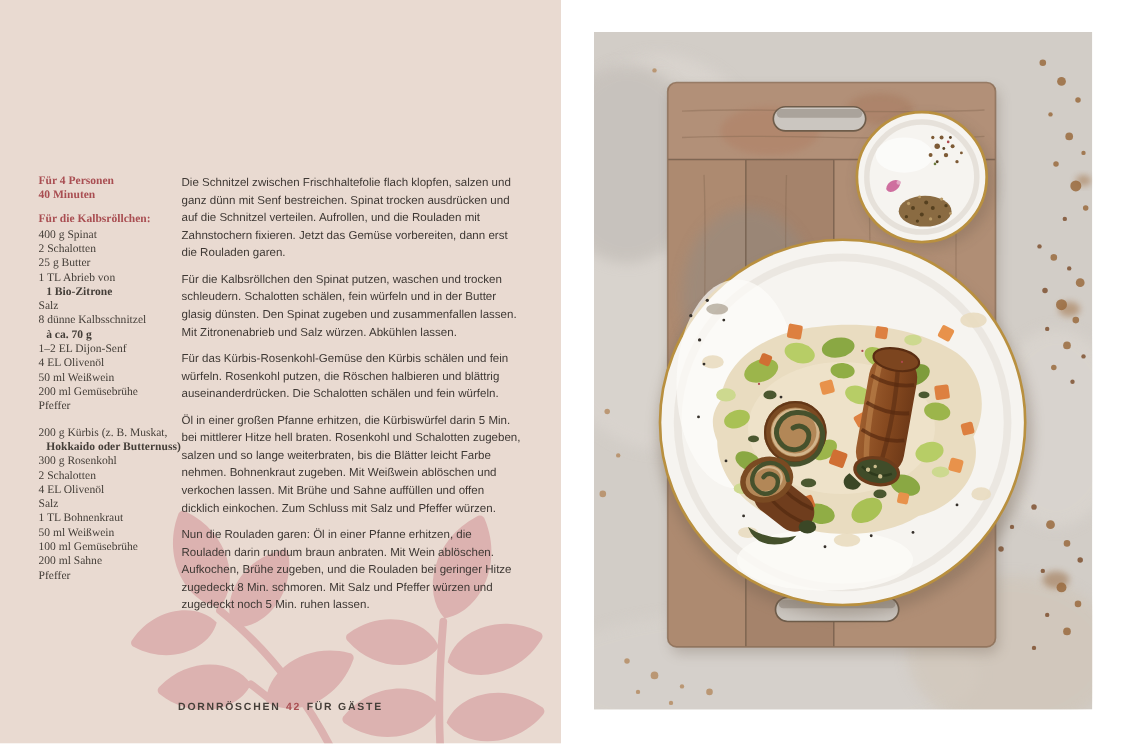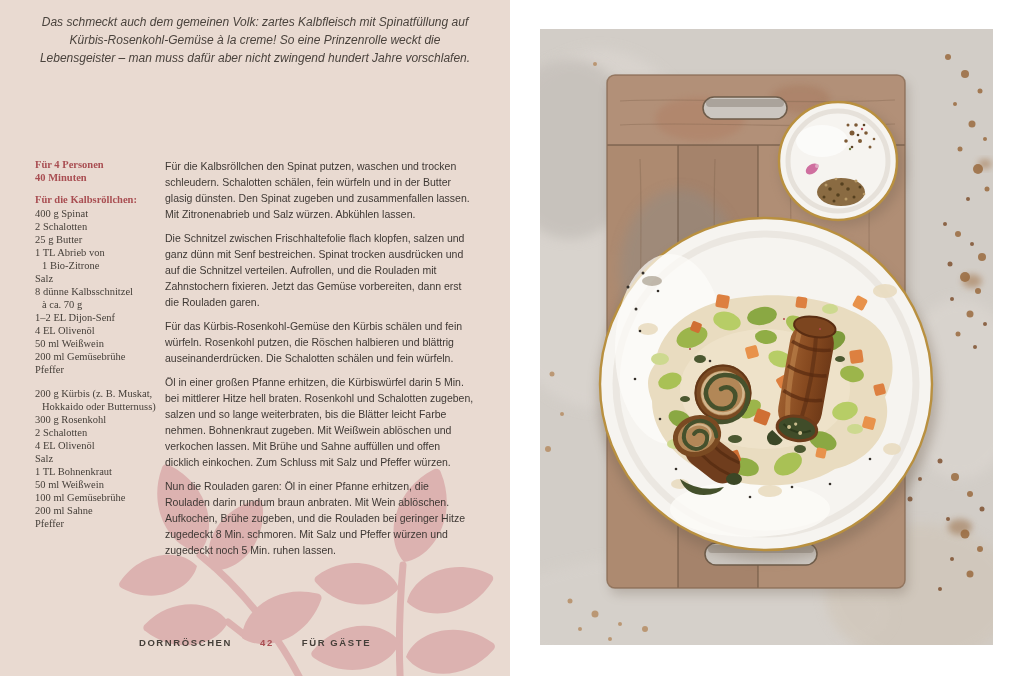--- a/index.html
+++ b/index.html
@@ -19,27 +19,27 @@
     font-style:italic;font-size:12px;line-height:1.5;color:#4a433d;}
 
   .cols{position:absolute;z-index:2;left:35px;right:36px;top:158px;display:flex;}
   .ingredients{width:126px;flex:none;font-family:"Liberation Serif",serif;
     font-size:10.5px;line-height:13px;color:#443e38;}
   .meta{margin-bottom:9px;}
   .meta-line{color:#a94e52;font-weight:700;white-space:nowrap;}
   .group{margin-bottom:11px;}
   .group-heading{margin:0 0 1px 0;font-size:10.5px;line-height:13px;color:#a94e52;font-weight:700;}
   .ing-line{white-space:nowrap;}
-  .ing-line.cont{padding-left:7px;}
+  .ing-line.cont{padding-left:7px;font-weight:bold;}
 
   .steps{flex:1;padding-left:4px;font-size:10.5px;line-height:16px;color:#3e3834;}
   .step{margin:0 0 8px 0;}
 
   .page-footer{position:absolute;z-index:3;left:0;right:0;bottom:28px;
-    display:flex;justify-content:center;align-items:baseline;gap:28px;
+    display:flex;justify-content:center;align-items:baseline;gap:5px;
     font-size:9.5px;font-weight:700;letter-spacing:1.6px;color:#453f39;}
   .page-footer .pagenum{color:#a94e52;}
 
   .photo{position:absolute;left:30px;top:29px;width:453px;height:616px;}
 </style>
 </head>
 <body>
 
 <div class="book">
 
@@ -59,21 +59,20 @@
         <path d="M0 0C14 -26 60 -33 92 -4C95 -2 95 2 92 4C60 33 14 26 0 0Z" transform="translate(242,638) rotate(-28) scale(0.95)"></path>
         <path d="M0 0C14 -26 60 -33 92 -4C95 -2 95 2 92 4C60 33 14 26 0 0Z" transform="translate(404,562) rotate(-70) scale(1.05)"></path>
         <path d="M0 0C14 -26 60 -33 92 -4C95 -2 95 2 92 4C60 33 14 26 0 0Z" transform="translate(399,588) rotate(186) scale(0.9)"></path>
         <path d="M0 0C14 -26 60 -33 92 -4C95 -2 95 2 92 4C60 33 14 26 0 0Z" transform="translate(407,602) rotate(-16) scale(0.95)"></path>
         <path d="M0 0C14 -26 60 -33 92 -4C95 -2 95 2 92 4C60 33 14 26 0 0Z" transform="translate(400,642) rotate(172) scale(0.95)"></path>
         <path d="M0 0C14 -26 60 -33 92 -4C95 -2 95 2 92 4C60 33 14 26 0 0Z" transform="translate(406,657) rotate(-7) scale(0.95)"></path>
       </g>
     </svg>
 
 
-    <p class="intro">Das schmeckt auch dem gemeinen Volk: zartes Kalbfleisch mit Spinatfüllung auf Kürbis-Rosenkohl-Gemüse à la creme! So eine Prinzenrolle weckt die Lebensgeister – man muss dafür aber nicht zwingend hundert Jahre vorschlafen.</p>
 
     <div class="cols">
 
       <aside class="ingredients">
         <div class="meta">
 
         <div class="meta-line">Für 4 Personen</div>
             <div class="meta-line">40 Minuten</div>
           </div>
         <div>
@@ -112,22 +111,22 @@
                 <div class="ing-line">100 ml Gemüsebrühe</div>
                 <div class="ing-line">200 ml Sahne</div>
                 <div class="ing-line">Pfeffer</div>
               </div>
             </section>
           </div>
       </aside>
 
       <div class="steps">
 
-      <p class="step">Für die Kalbsröllchen den Spinat putzen, waschen und trocken schleudern. Schalotten schälen, fein würfeln und in der Butter glasig dünsten. Den Spinat zugeben und zusammenfallen lassen. Mit Zitronenabrieb und Salz würzen. Abkühlen lassen.</p>
-          <p class="step">Die Schnitzel zwischen Frischhaltefolie flach klopfen, salzen und ganz dünn mit Senf bestreichen. Spinat trocken ausdrücken und auf die Schnitzel verteilen. Aufrollen, und die Rouladen mit Zahnstochern fixieren. Jetzt das Gemüse vorbereiten, dann erst die Rouladen garen.</p>
+      <p class="step">Die Schnitzel zwischen Frischhaltefolie flach klopfen, salzen und ganz dünn mit Senf bestreichen. Spinat trocken ausdrücken und auf die Schnitzel verteilen. Aufrollen, und die Rouladen mit Zahnstochern fixieren. Jetzt das Gemüse vorbereiten, dann erst die Rouladen garen.</p>
+          <p class="step">Für die Kalbsröllchen den Spinat putzen, waschen und trocken schleudern. Schalotten schälen, fein würfeln und in der Butter glasig dünsten. Den Spinat zugeben und zusammenfallen lassen. Mit Zitronenabrieb und Salz würzen. Abkühlen lassen.</p>
           <p class="step">Für das Kürbis-Rosenkohl-Gemüse den Kürbis schälen und fein würfeln. Rosenkohl putzen, die Röschen halbieren und blättrig auseinanderdrücken. Die Schalotten schälen und fein würfeln.</p>
           <p class="step">Öl in einer großen Pfanne erhitzen, die Kürbiswürfel darin 5 Min. bei mittlerer Hitze hell braten. Rosenkohl und Schalotten zugeben, salzen und so lange weiterbraten, bis die Blätter leicht Farbe nehmen. Bohnenkraut zugeben. Mit Weißwein ablöschen und verkochen lassen. Mit Brühe und Sahne auffüllen und offen dicklich einkochen. Zum Schluss mit Salz und Pfeffer würzen.</p>
           <p class="step">Nun die Rouladen garen: Öl in einer Pfanne erhitzen, die Rouladen darin rundum braun anbraten. Mit Wein ablöschen. Aufkochen, Brühe zugeben, und die Rouladen bei geringer Hitze zugedeckt 8 Min. schmoren. Mit Salz und Pfeffer würzen und zugedeckt noch 5 Min. ruhen lassen.</p>
         </div>
 
     </div>
 
     <footer class="page-footer">
       <span>DORNRÖSCHEN</span>
       <span class="pagenum">42</span>

